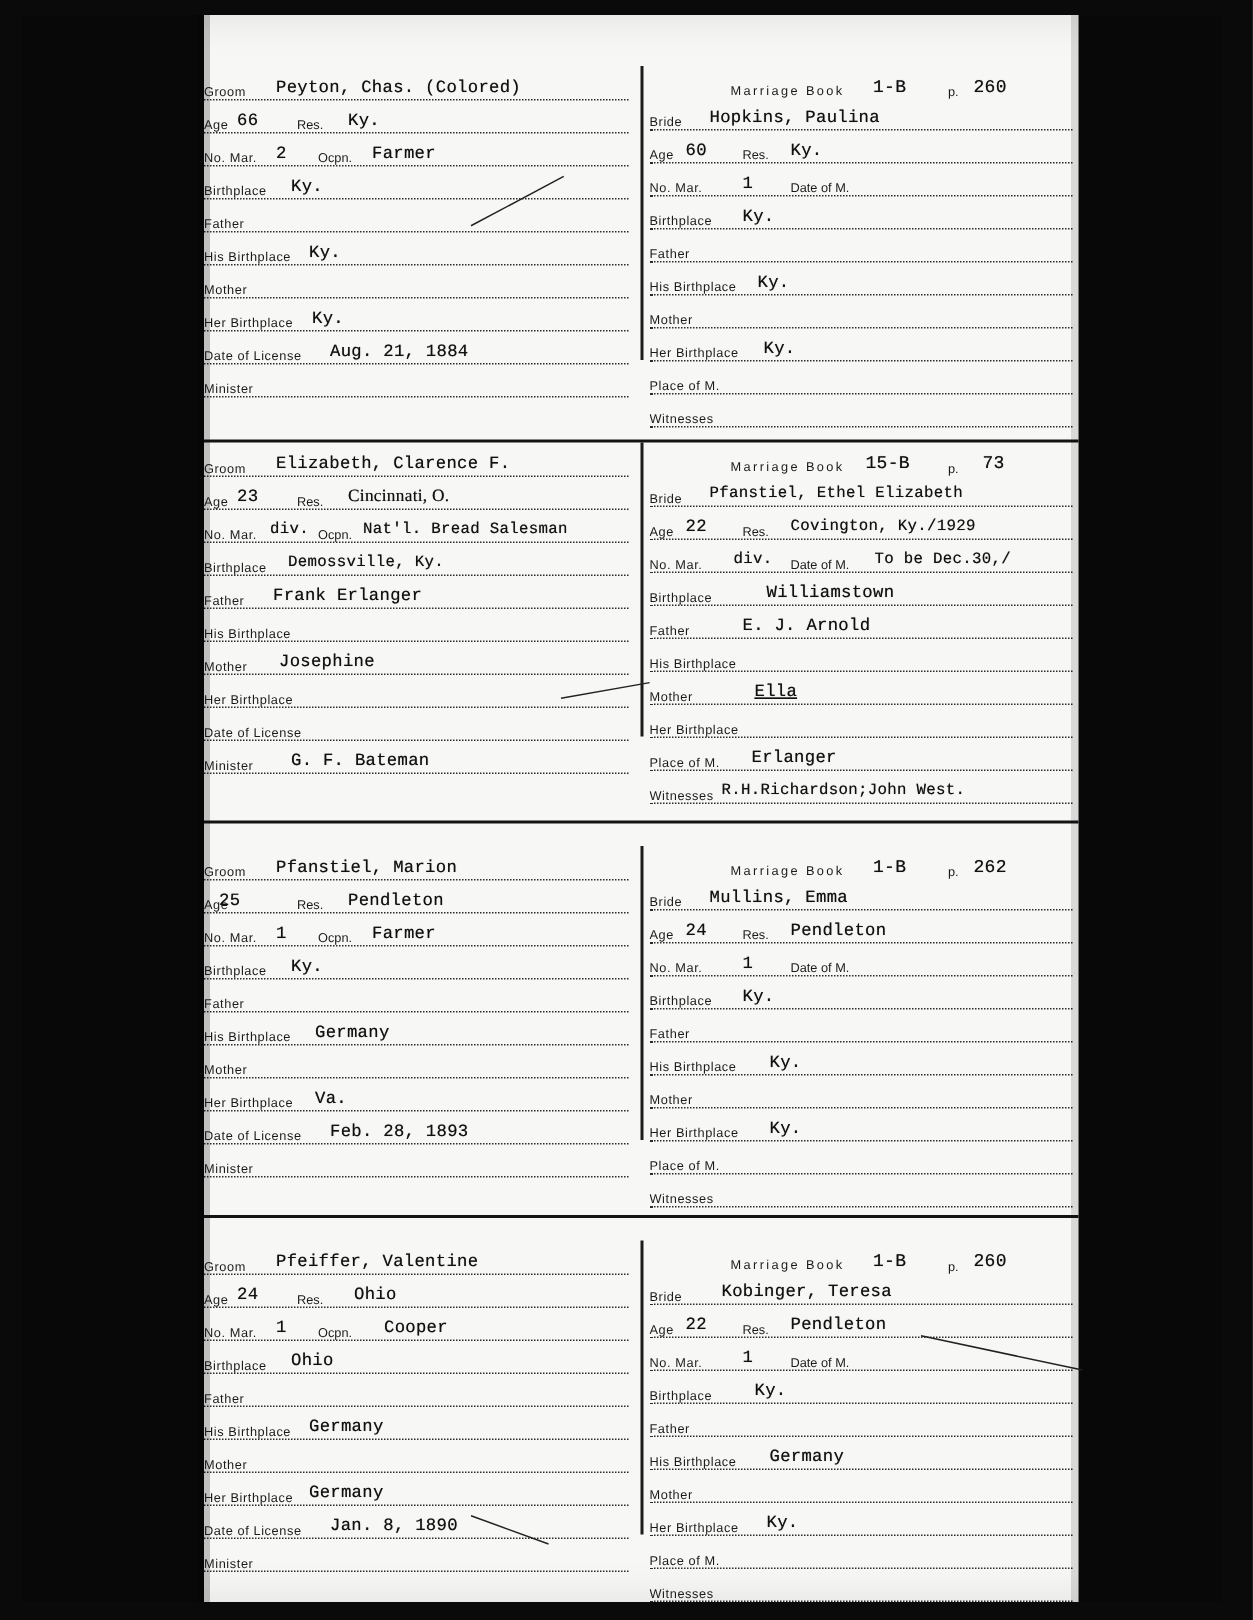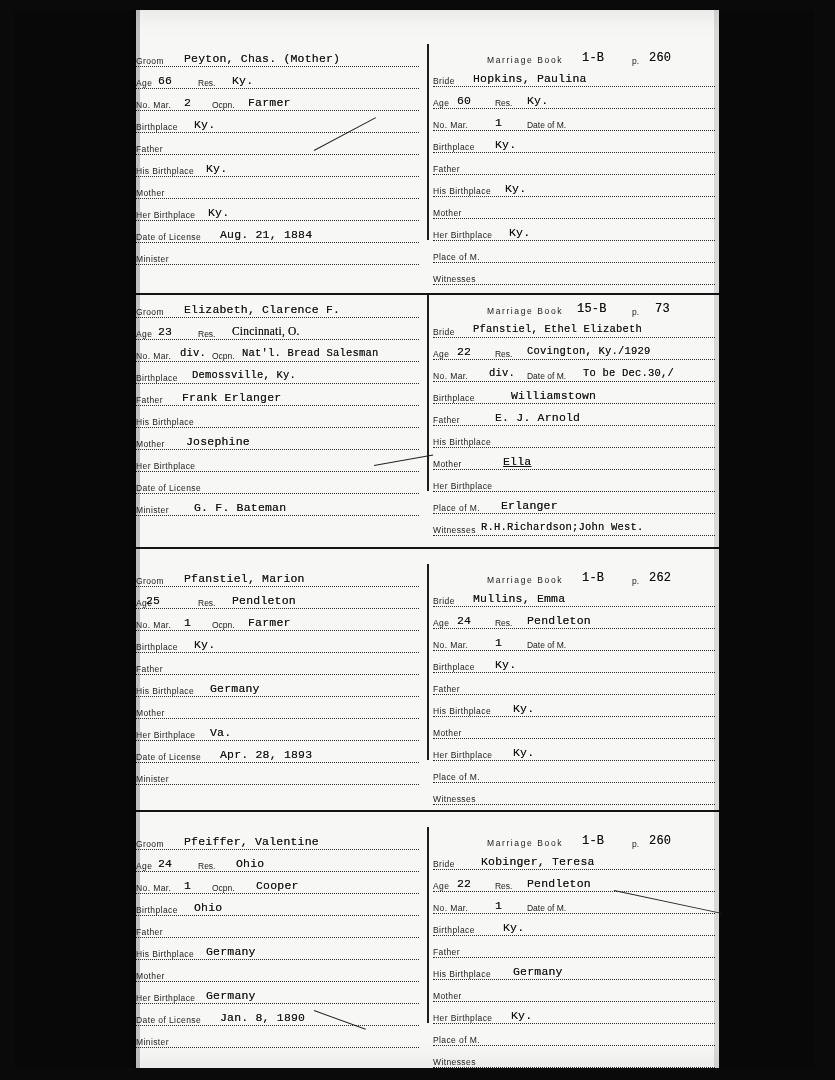--- a/index.html
+++ b/index.html
@@ -153,21 +153,21 @@
     <div class="band right"></div>
 
     <div class="record" style="top:32px;">
       <div class="cols">
         <div class="vdiv"></div>
 
         <div class="col groom">
           <div class="line">
             <span class="lbl">Groom</span>
             <span class="dots"></span>
-            <span class="val" style="left:48px;">Peyton, Chas. (Mother)</span>
+            <span class="val" style="left:48px;">Peyton, Chas. (Colored)</span>
           </div>
           <div class="line">
             <span class="lbl">Age</span>
             <span class="lbl2" style="left:62px;">Res.</span>
             <span class="dots"></span>
             <span class="val" style="left:22px;">66</span>
             <span class="val" style="left:96px;">Ky.</span>
           </div>
           <div class="line">
             <span class="lbl">No. Mar.</span>
@@ -451,21 +451,21 @@
             <span class="val" style="left:50px;"></span>
           </div>
           <div class="line">
             <span class="lbl">Her Birthplace</span>
             <span class="dots"></span>
             <span class="val" style="left:74px;">Va.</span>
           </div>
           <div class="line">
             <span class="lbl">Date of License</span>
             <span class="dots"></span>
-            <span class="val" style="left:84px;">Apr. 28, 1893</span>
+            <span class="val" style="left:84px;">Feb. 28, 1893</span>
           </div>
           <div class="line">
             <span class="lbl">Minister</span>
             <span class="dots"></span>
             <span class="val" style="left:58px;"></span>
           </div>
         </div>
 
         <div class="col bride">
           <div class="bookline">

